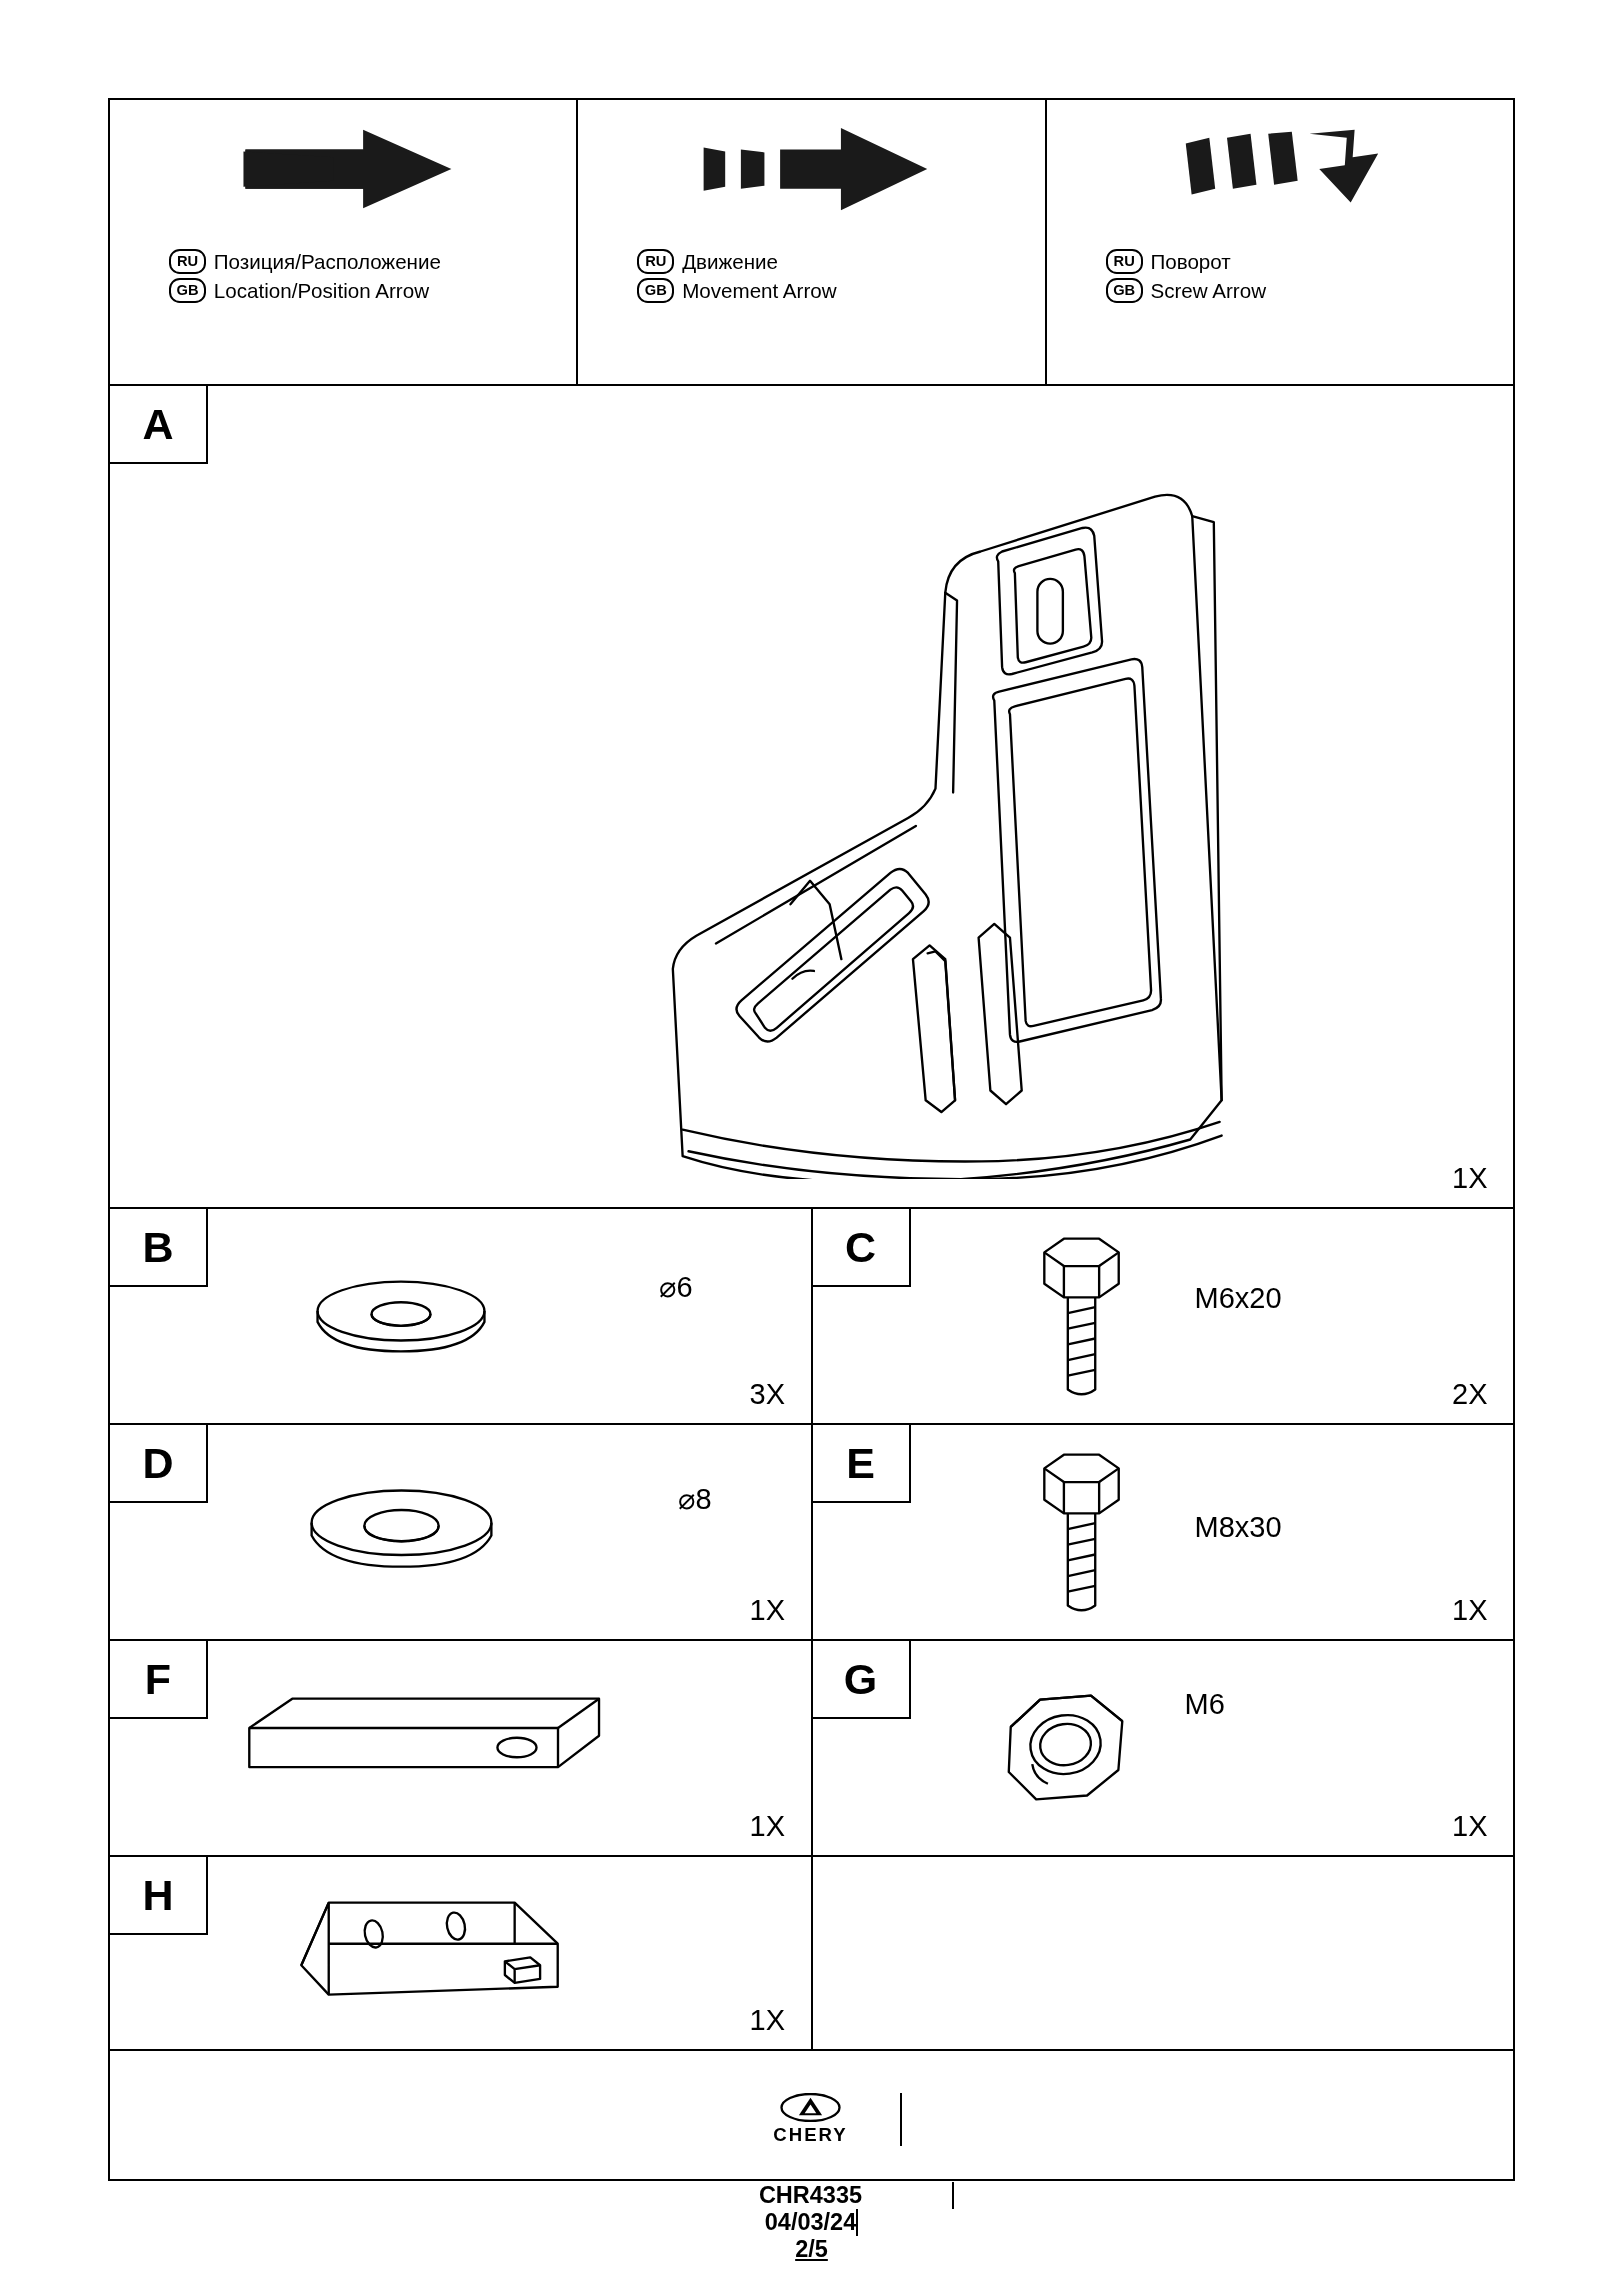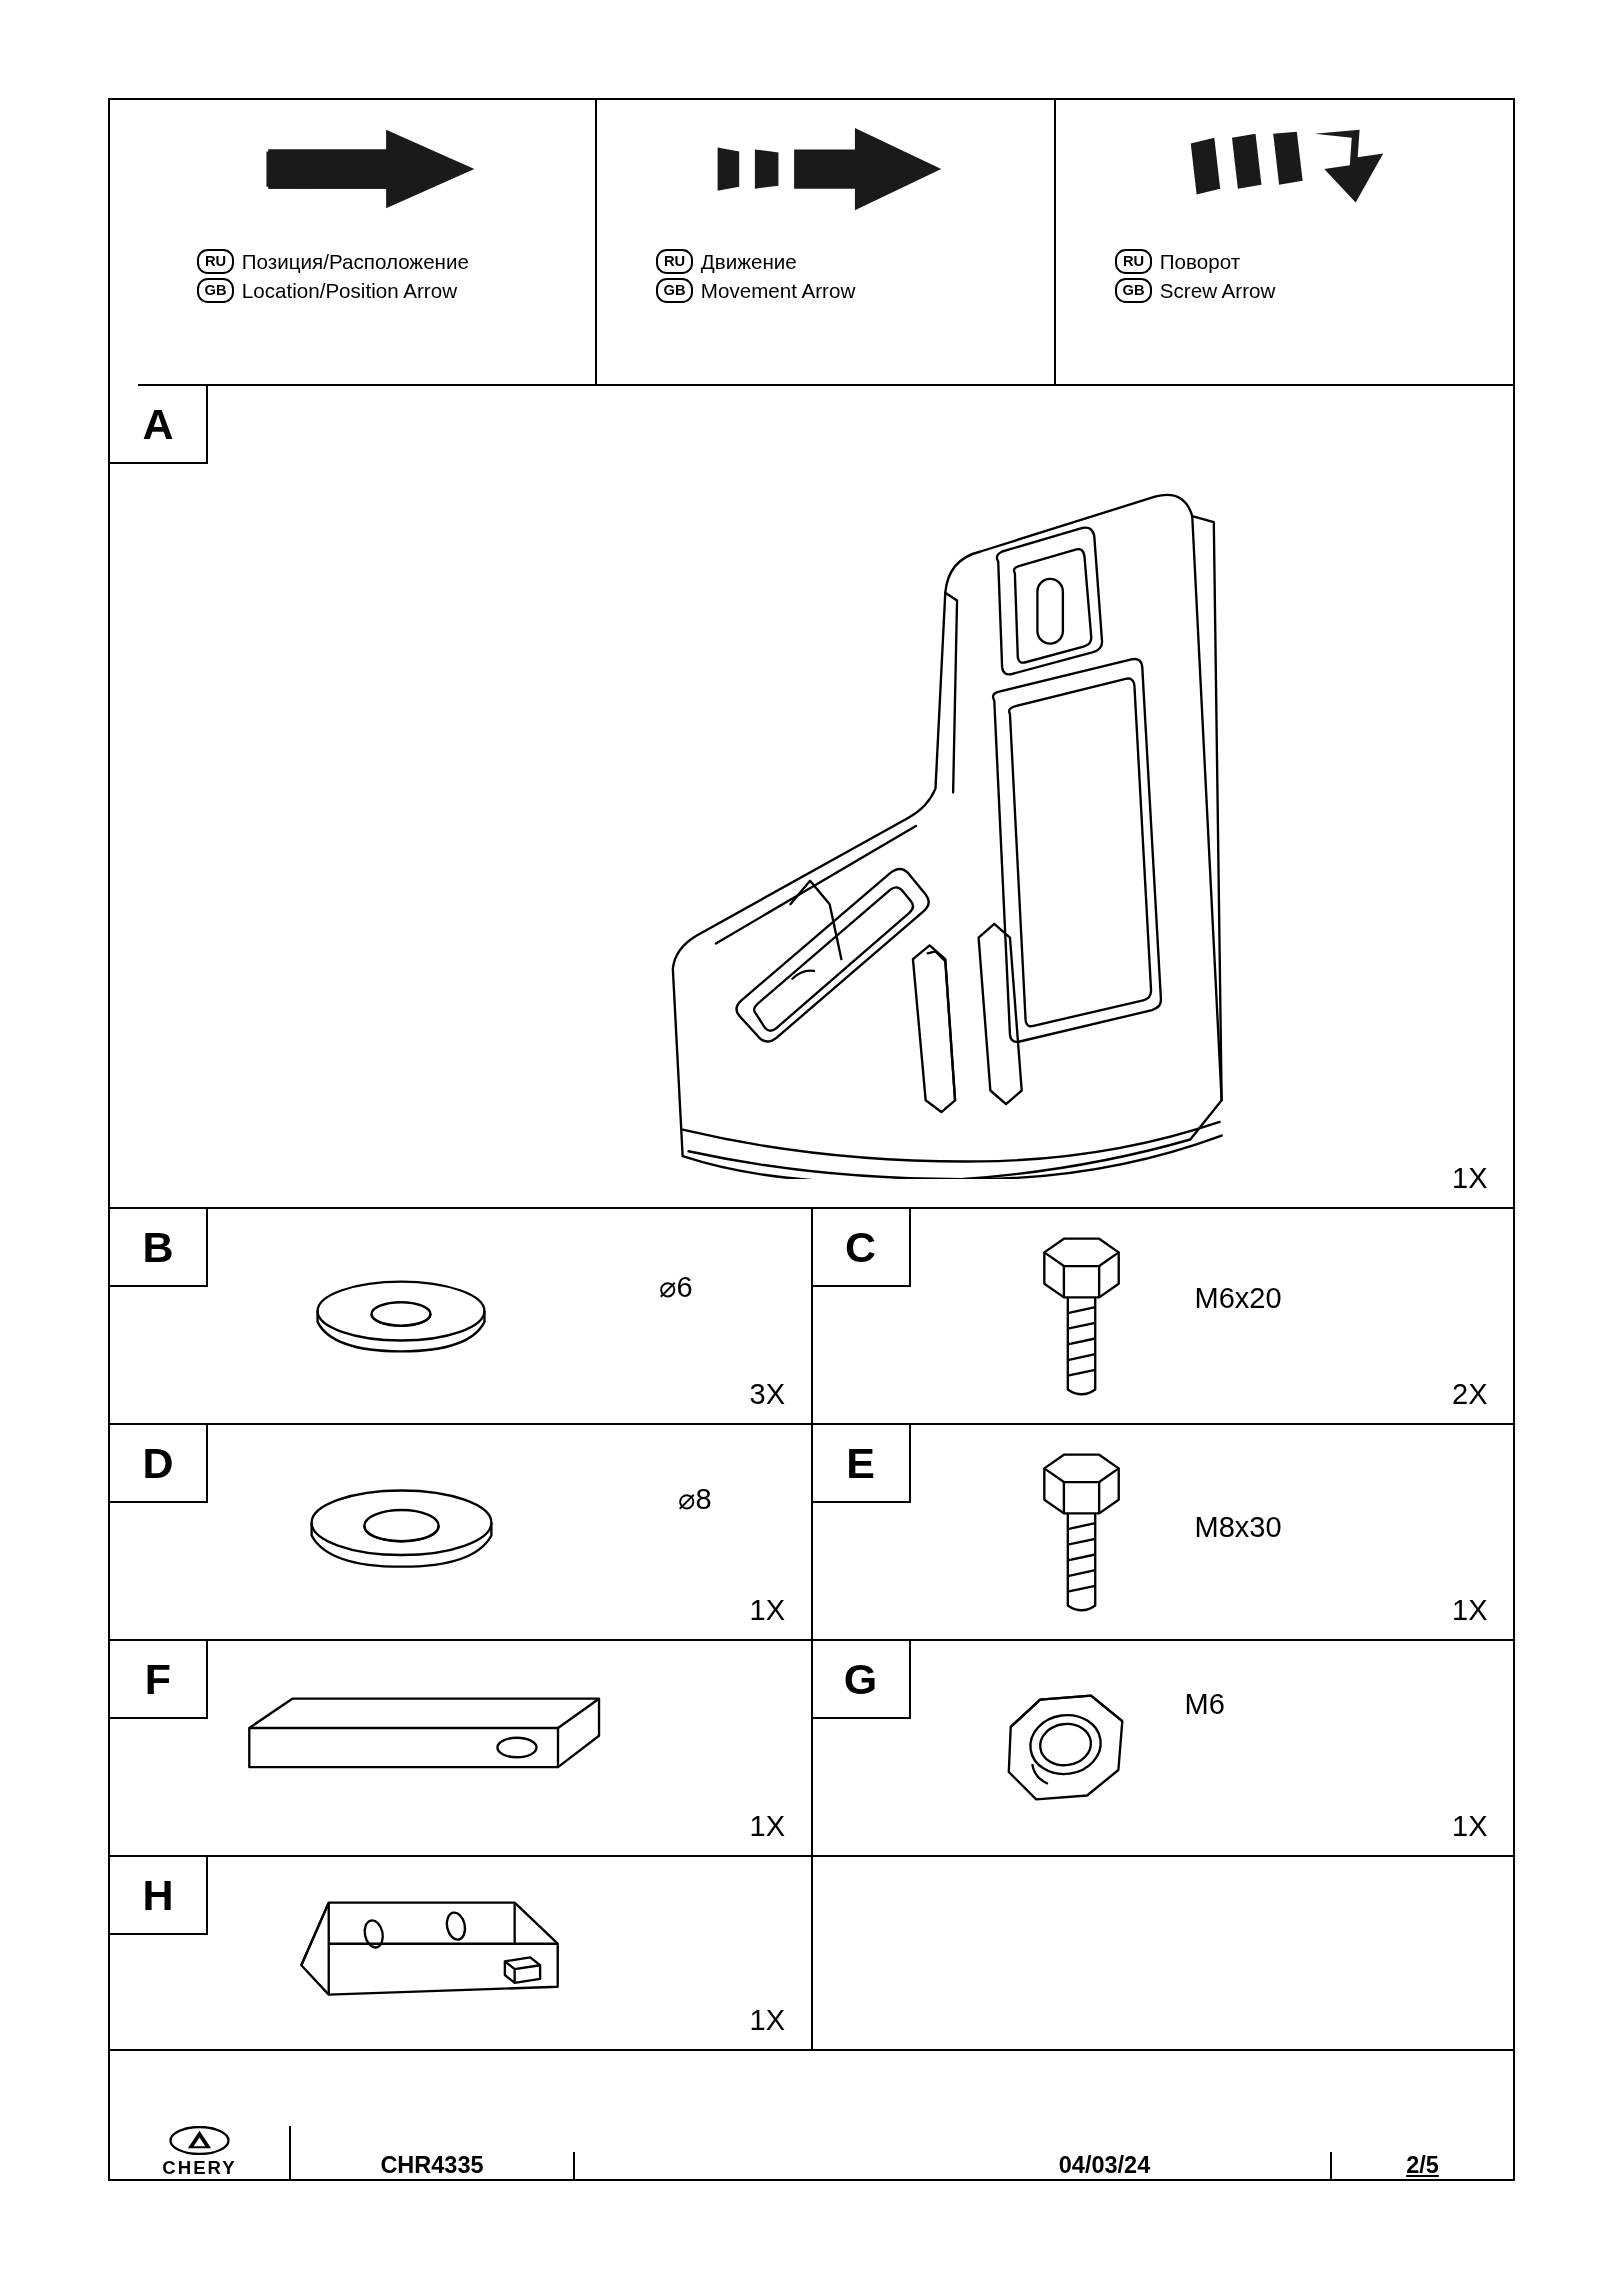--- a/index.html
+++ b/index.html
@@ -26,21 +26,20 @@
     box-sizing: border-box;
     display: flex;
     flex-direction: column;
   }
 
   
   .legend-row {
     display: flex;
     height: 284px;
     border-bottom: 2.9px solid #000;
-    margin-left: 28px;
   }
   .legend-cell {
     flex: 1;
     position: relative;
     border-right: 2.9px solid #000;
     display: flex;
     flex-direction: column;
     align-items: center;
     justify-content: flex-start;
   }
@@ -145,21 +144,22 @@
   }
 
   .row-a { height: 821px; }
   .row-sm { height: 214px; }
   .row-h { height: 192px; }
 
   
   .footer {
     height: 86px;
     display: flex;
-    align-items: flex-end;
+    align-items: center;
+    flex-direction: column;
   }
   .footer-cell {
     border-right: 2.9px solid #000;
     display: flex;
     align-items: center;
     justify-content: center;
     font-size: 23.5px;
     font-weight: bold;
     box-sizing: border-box;
   }

